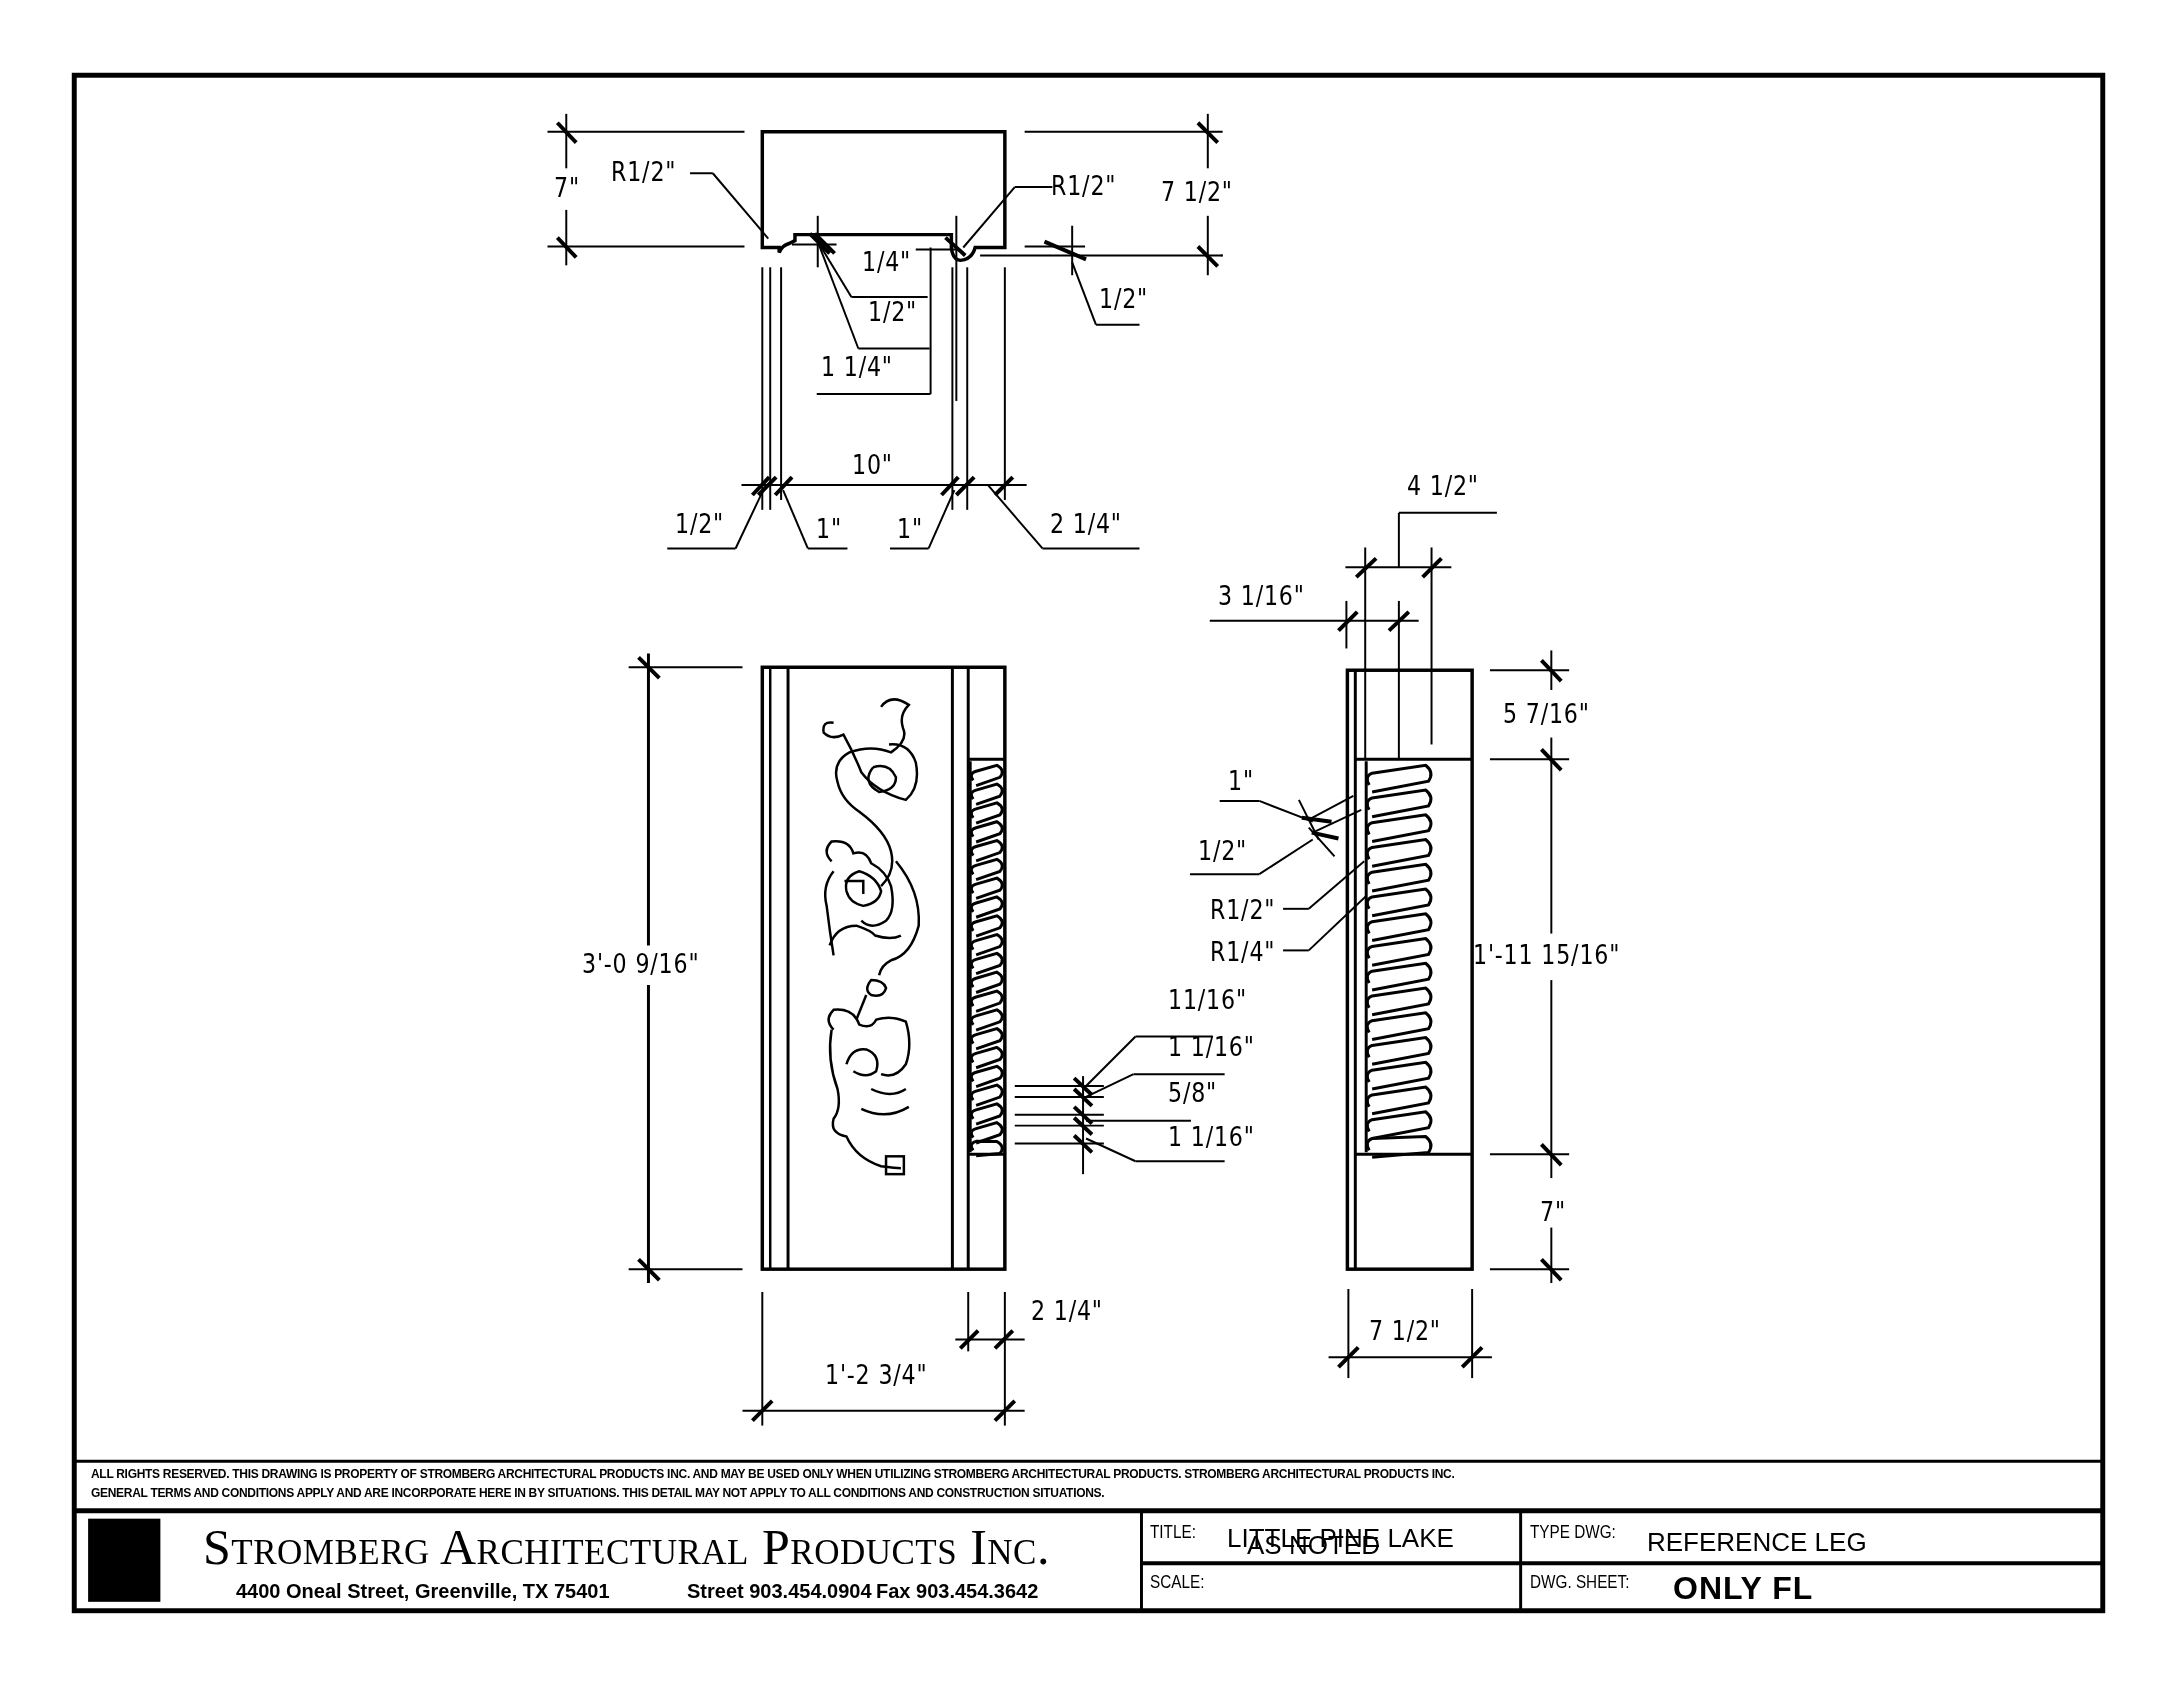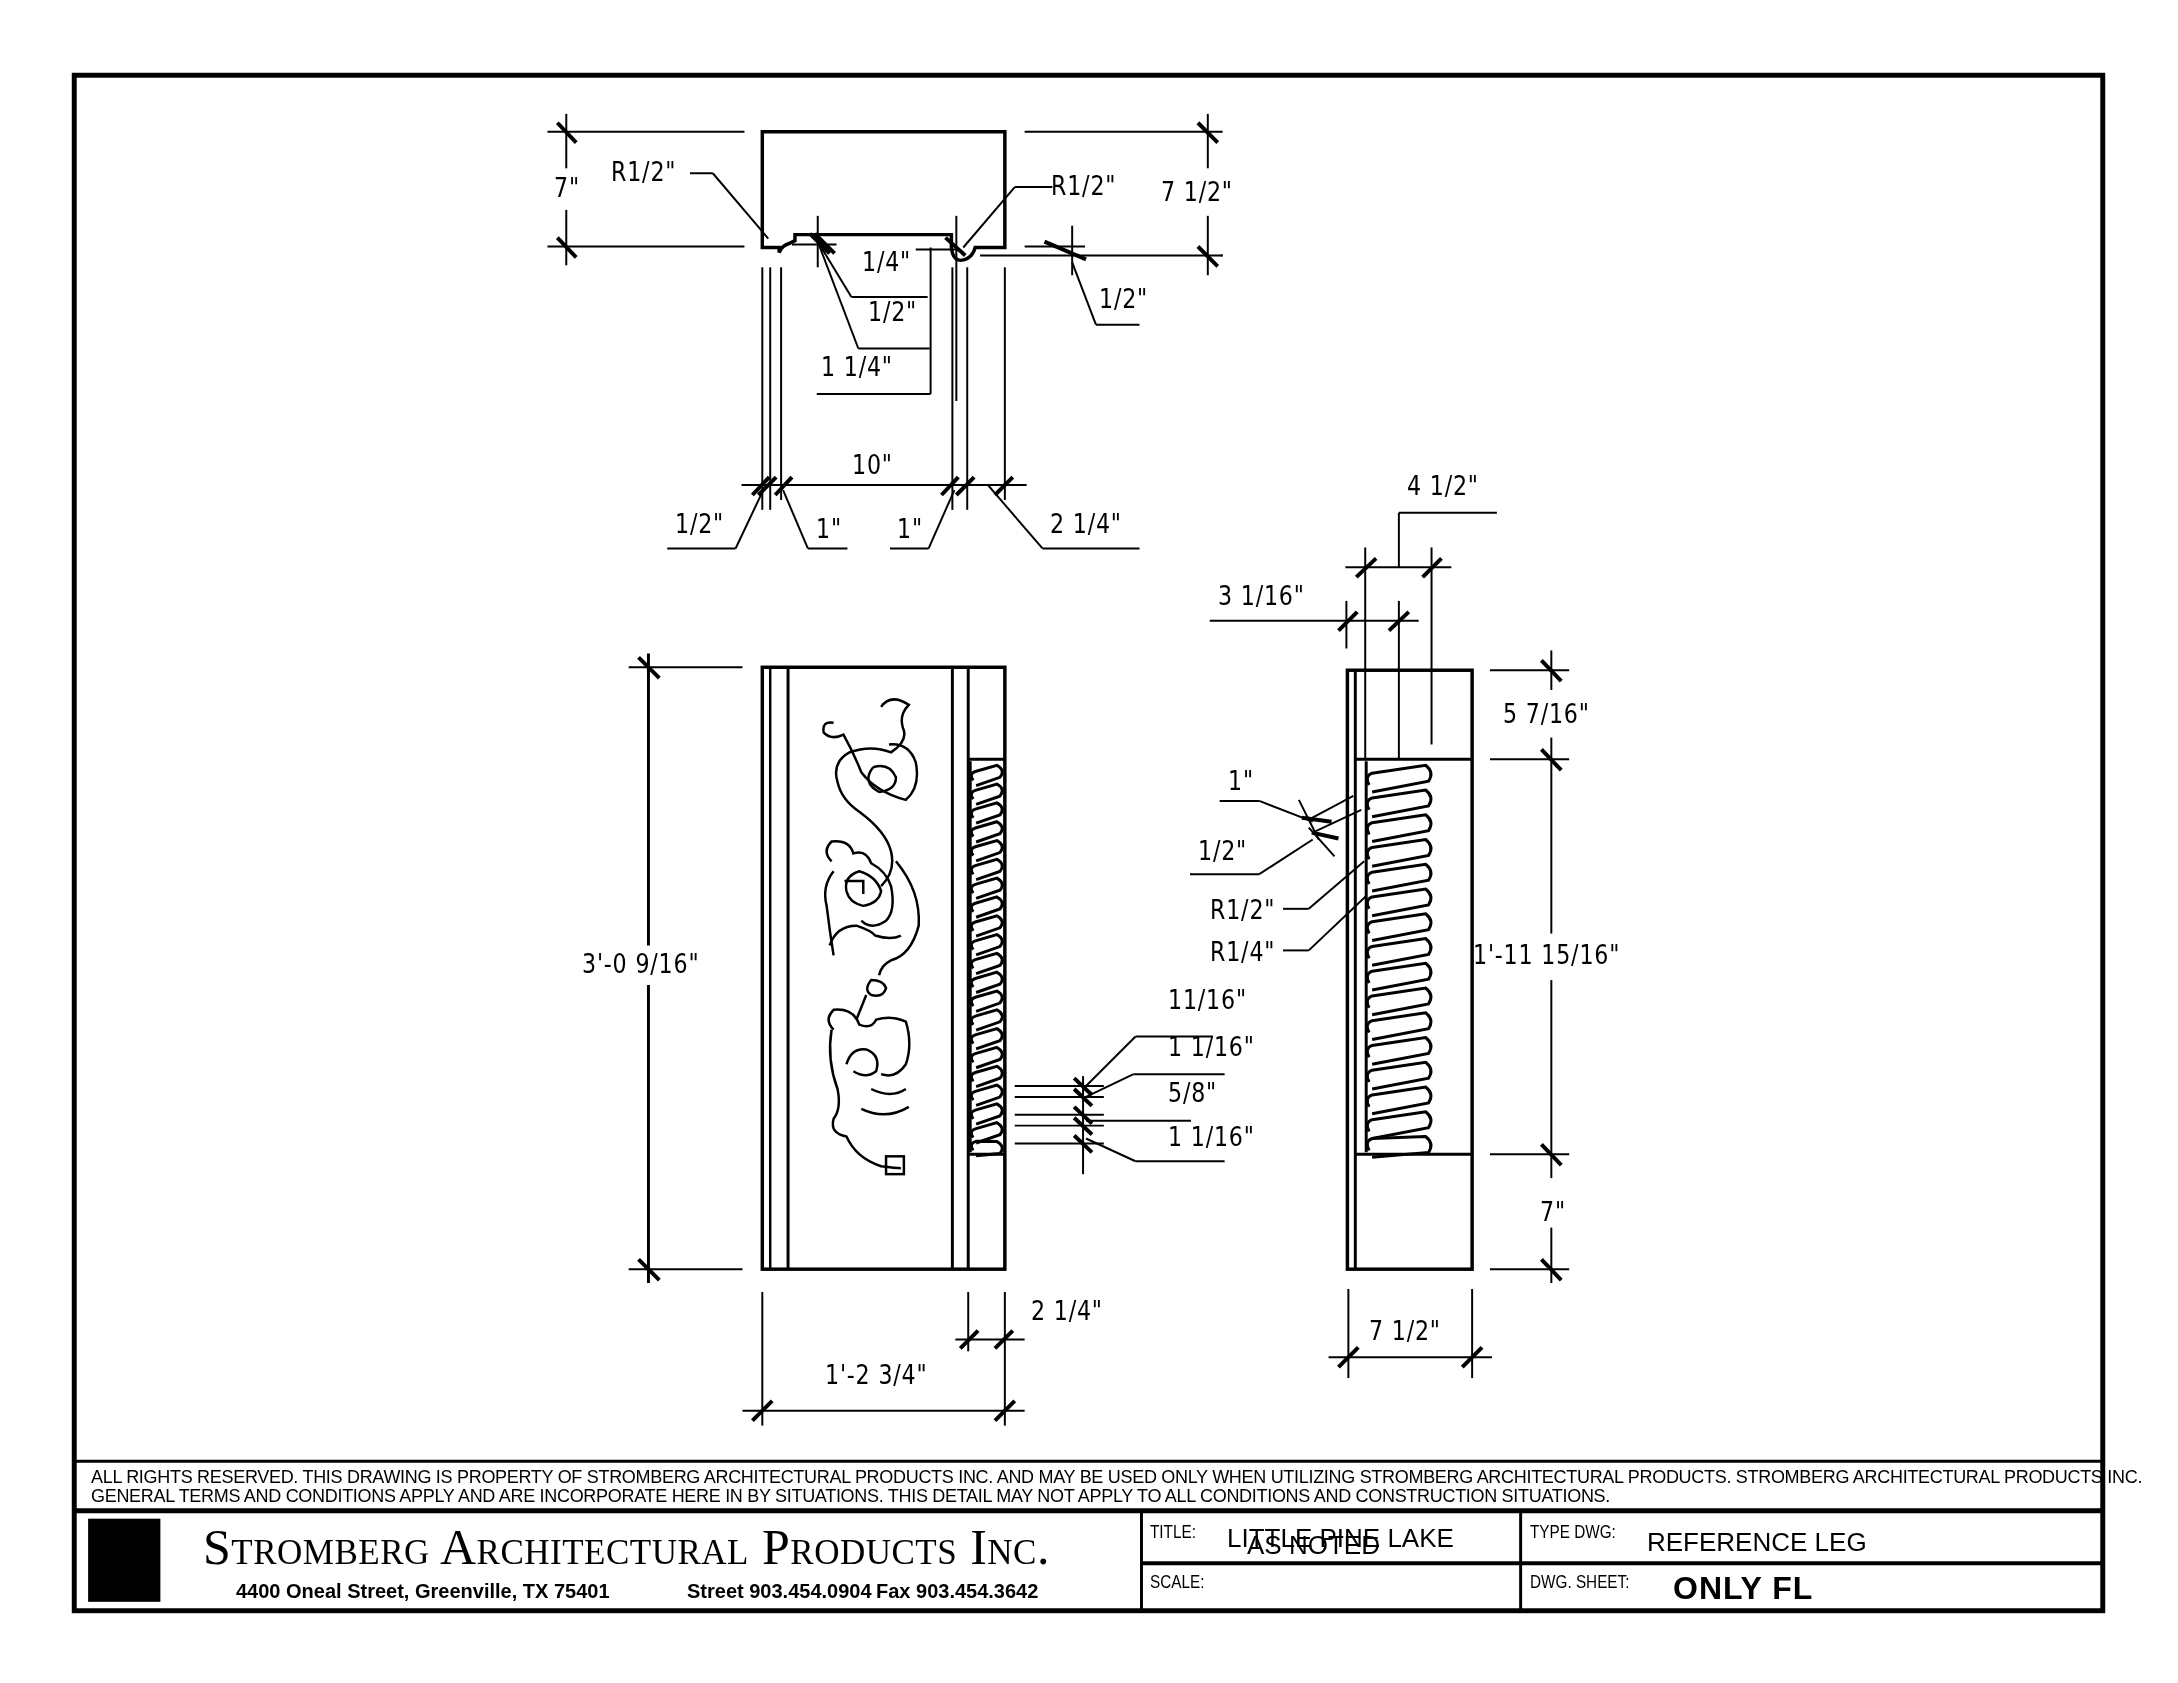--- a/index.html
+++ b/index.html
@@ -1,19 +1,19 @@
 <!DOCTYPE html>
 <html><head>
 <meta charset="utf-8">
 <style>
   html, body { margin:0; padding:0; background:#ffffff; }
   body { width:2178px; height:1683px; position:relative; overflow:hidden; font-family:"Liberation Sans", sans-serif; color:#000; }
   svg.drawing { position:absolute; left:0; top:0; width:2178px; height:1683px; }
   .dim { position:absolute; font-family:"DejaVu Sans", sans-serif; font-size:27px; letter-spacing:1px; line-height:1; white-space:nowrap; transform:scaleX(0.82); transform-origin:left top; }
-  .disclaimer { position:absolute; left:91px; font-family:"Liberation Sans", sans-serif; font-weight:normal; font-size:18px; letter-spacing:-0.3px; white-space:nowrap; line-height:1; }
+  .disclaimer { position:absolute; left:91px; font-family:"Liberation Sans", sans-serif; font-weight:bold; font-size:12px; letter-spacing:-0.3px; white-space:nowrap; line-height:1; }
   .company { position:absolute; left:203px; top:1522px; font-family:Liberation Serif, serif; font-size:50px; letter-spacing:0.5px; white-space:nowrap; font-variant:small-caps; line-height:1; }
   .addr { position:absolute; top:1581px; font-family:"Liberation Sans", sans-serif; font-weight:bold; font-size:20px; white-space:nowrap; line-height:1; }
   .tb-label { position:absolute; font-family:"Liberation Sans", sans-serif; font-size:18px; white-space:nowrap; line-height:1; transform:scaleX(0.85); transform-origin:left top; }
   .tb-value { position:absolute; font-family:"Liberation Sans", sans-serif; font-size:26px; white-space:nowrap; line-height:1; }
   .tb-sheet { position:absolute; font-family:"Liberation Sans", sans-serif; font-weight:bold; font-size:32px; white-space:nowrap; line-height:1; letter-spacing:1px; }
 </style>
 </head>
 <body>
 
 <svg class="drawing" viewBox="0 0 2200 1700" xmlns="http://www.w3.org/2000/svg">

